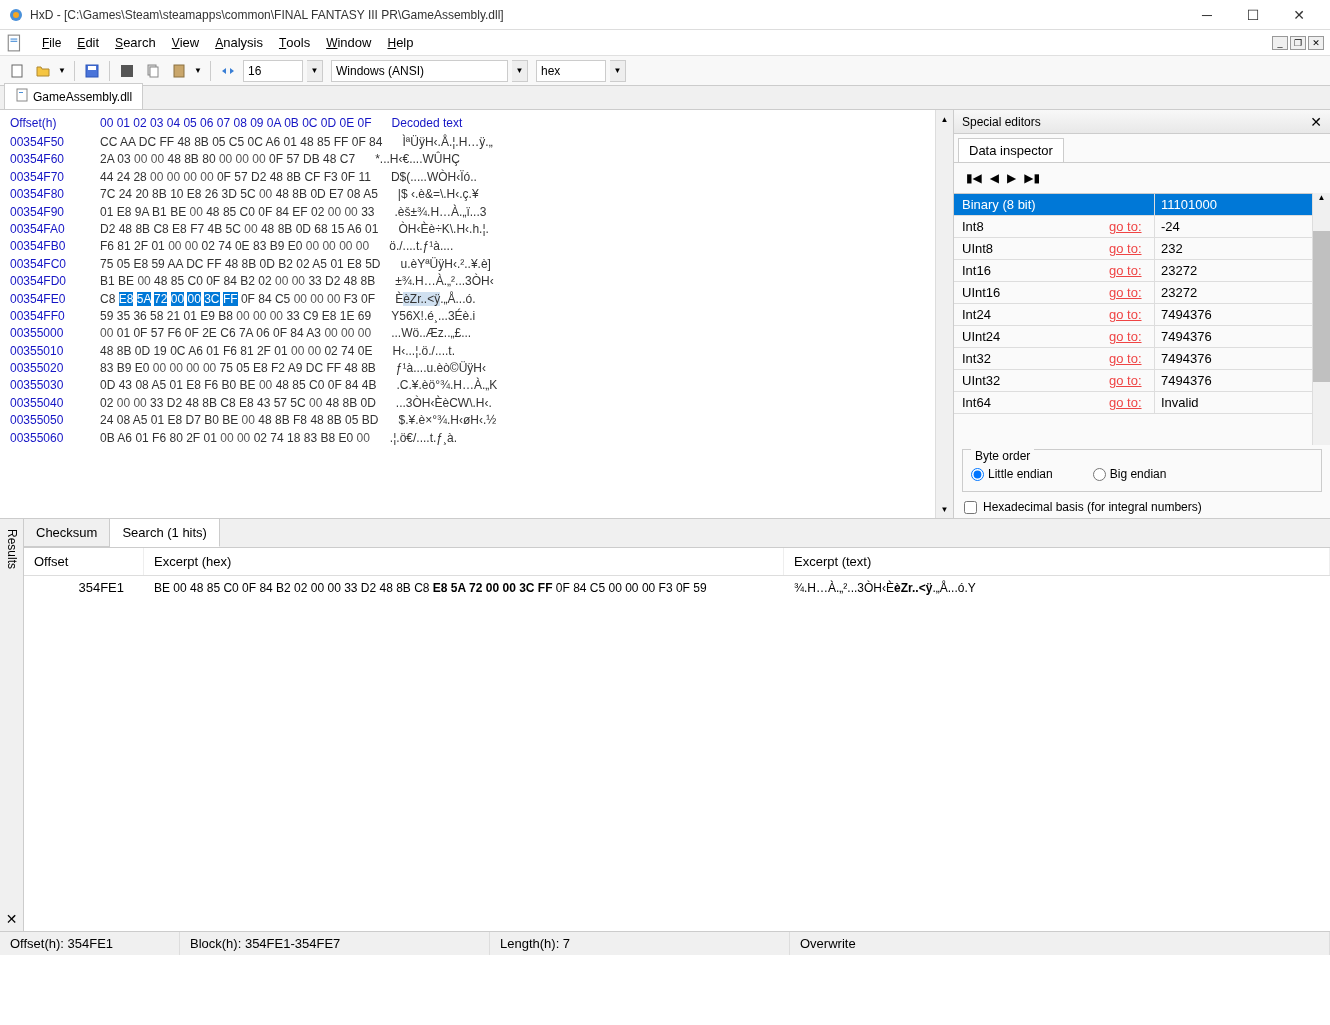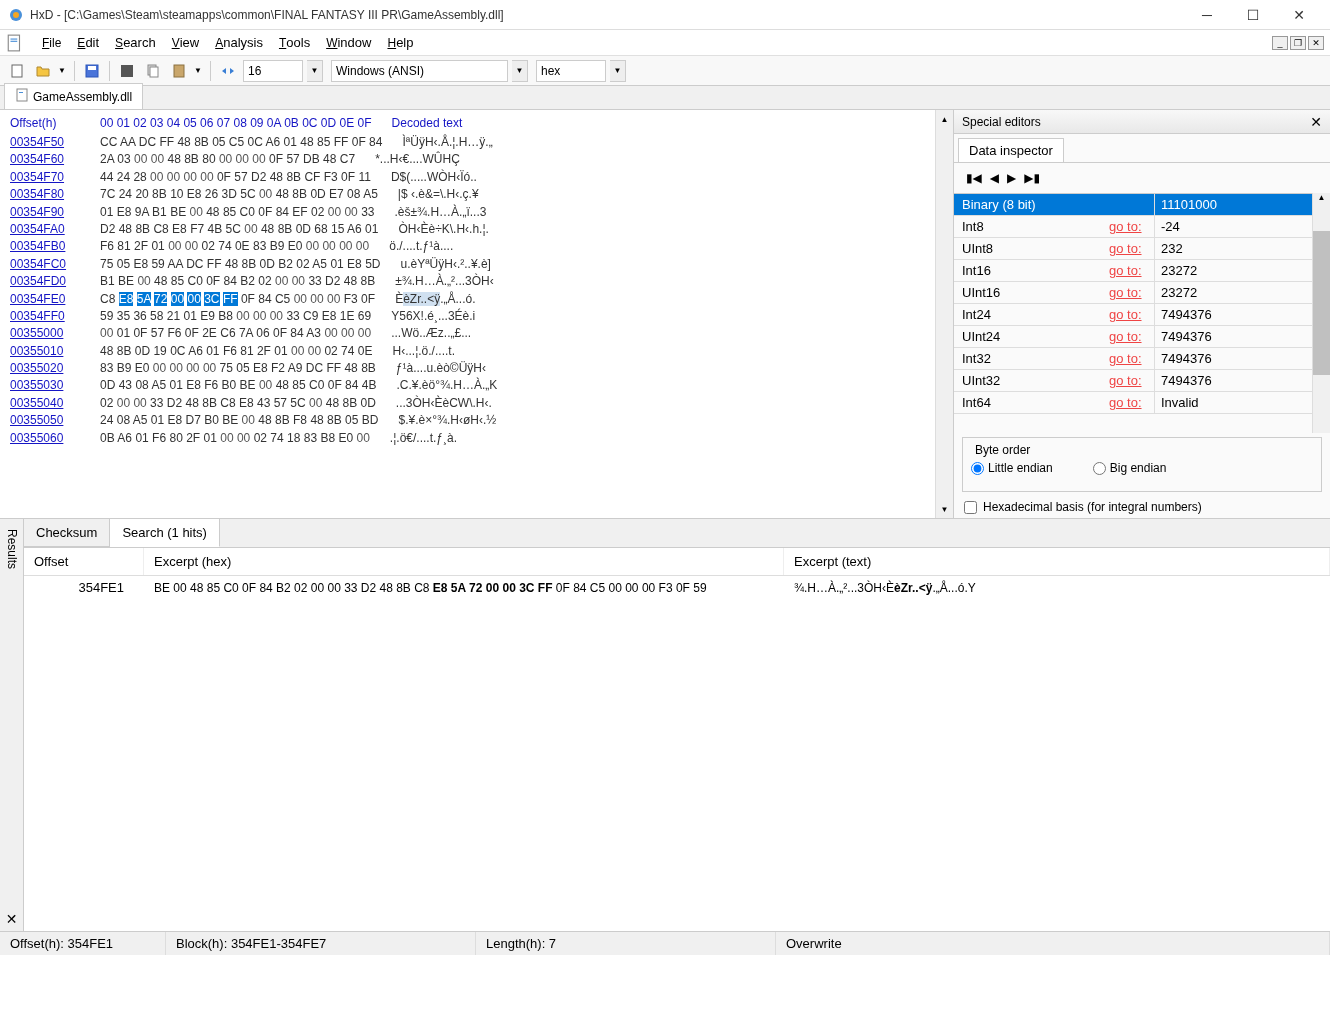--- a/index.html
+++ b/index.html
@@ -22,21 +22,21 @@
 .tool-dropdown { width: 16px; height: 22px; border: 1px solid #ccc; border-left: none; display: flex; align-items: center; justify-content: center; cursor: pointer; background: #eee; font-size: 8px; }
 .doc-tabs { height: 24px; display: flex; align-items: flex-end; padding: 0 4px; border-bottom: 1px solid #ccc; background: #f0f0f0; }
 .doc-tab { padding: 4px 10px; background: #fff; border: 1px solid #ccc; border-bottom: none; display: flex; align-items: center; gap: 4px; font-size: 12px; justify-content: center; }
 .main-area { display: flex; height: 408px; }
 .hex-area { flex: 1; overflow: hidden; position: relative; font-family: 'Courier New', monospace; font-size: 13px; padding: 6px 0 0 10px; }
 .hex-header { display: flex; color: #1515c5; margin-bottom: 4px; white-space: pre; }
 .hex-offset-hdr { width: 90px; }
 .hex-bytes-hdr {}
 .hex-text-hdr { margin-left: 20px; }
 .hex-row { display: flex; white-space: pre; line-height: 1.45; }
-.hex-addr { width: 90px; color: #1515c5; text-decoration: underline; }
+.hex-addr { width: 90px; color: #1515c5; }
 .hex-bytes { }
 .hex-bytes span { color: #333; }
 .hex-bytes .b00 { color: #555; }
 .hex-text { margin-left: 20px; color: #333; }
 .highlight { background: #0078d7; color: #fff !important; }
 .highlight-txt { background: #d0e0f0; }
 .scroll-v { width: 18px; background: #f0f0f0; border-left: 1px solid #ddd; display: flex; flex-direction: column; }
 .scroll-btn { height: 18px; display: flex; align-items: center; justify-content: center; font-size: 8px; cursor: pointer; }
 .scroll-track { flex: 1; }
 .inspector { width: 377px; border-left: 1px solid #ccc; display: flex; flex-direction: column; background: #fafafa; }
@@ -47,21 +47,21 @@
 .nav-btns { display: flex; gap: 8px; padding: 8px 12px; font-size: 18px; }
 .nav-btn { cursor: pointer; }
 .inspector-grid { flex: 1; overflow-y: auto; display: flex; }
 .inspector-table { flex: 1; border-top: 1px solid #ccc; }
 .insp-row { display: flex; border-bottom: 1px solid #ddd; height: 22px; align-items: center; }
 .insp-row.selected { background: #0078d7; color: #fff; }
 .insp-label { width: 155px; padding-left: 8px; font-size: 13px; }
 .insp-goto { width: 45px; color: #ef4444; text-decoration: underline; cursor: pointer; font-size: 13px; }
 .insp-row.selected .insp-goto { color: #d0e8ff; }
 .insp-value { flex: 1; padding-left: 6px; font-size: 13px; border-left: 1px solid #ddd; height: 100%; display: flex; align-items: center; }
-.byte-order { border: 1px solid #ccc; margin: 4px 8px; padding: 16px 8px; font-size: 13px; }
+.byte-order { border: 1px solid #ccc; margin: 4px 8px; padding: 10px 8px; font-size: 13px; }
 .byte-order-title { position: relative; top: -12px; background: #fafafa; padding: 0 4px; font-size: 12px; display: inline-block; }
 .byte-order-row { display: flex; gap: 40px; margin-top: -8px; }
 .radio-opt { display: flex; align-items: center; gap: 4px; font-size: 13px; }
 .hex-basis { padding: 4px 10px; display: flex; align-items: center; gap: 6px; font-size: 13px; }
 .inspector-scrollbar { width: 18px; background: #f0f0f0; border-left: 1px solid #ddd; }
 .inspector-thumb { background: #c0c0c0; height: 60%; margin-top: 20px; }
 .results-area { display: flex; height: 413px; border-top: 1px solid #ccc; }
 .results-sidebar { width: 24px; border-right: 1px solid #ccc; writing-mode: vertical-rl; text-orientation: mixed; display: flex; align-items: center; justify-content: flex-start; padding-top: 10px; font-size: 13px; background: #f0f0f0; position: relative; }
 .results-close { position: absolute; bottom: 4px; writing-mode: horizontal-tb; font-size: 14px; cursor: pointer; }
 .results-body { flex: 1; display: flex; flex-direction: column; }
@@ -74,21 +74,21 @@
 .rh-offset { width: 120px; }
 .rh-hex { width: 640px; }
 .rh-text { flex: 1; }
 .results-row { display: flex; }
 .results-row > div { padding: 4px 10px; font-size: 13px; }
 .rr-offset { width: 120px; text-align: right; padding-right: 20px !important; }
 .rr-hex { width: 640px; font-family: 'Segoe UI', sans-serif; }
 .rr-text { flex: 1; }
 .statusbar { height: 24px; border-top: 1px solid #ccc; display: flex; align-items: center; background: #f0f0f0; }
 .status-cell { padding: 0 10px; font-size: 13px; border-right: 1px solid #ddd; height: 100%; display: flex; align-items: center; }
-.sc1 { width: 166px; }
+.sc1 { width: 180px; }
 .sc2 { width: 310px; }
 .sc3 { width: 300px; }
 .sc4 { flex: 1; }
 </style>
 </head>
 <body>
 
 <div class="titlebar">
   <span class="titlebar-icon">
     <svg viewBox="0 0 16 16">

